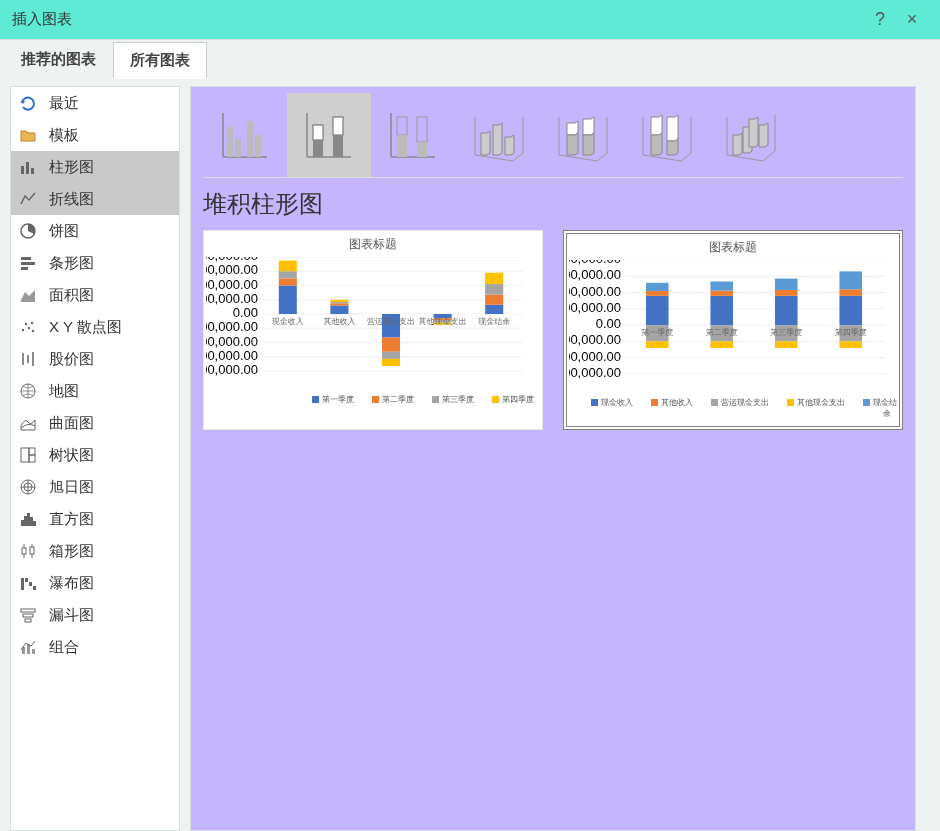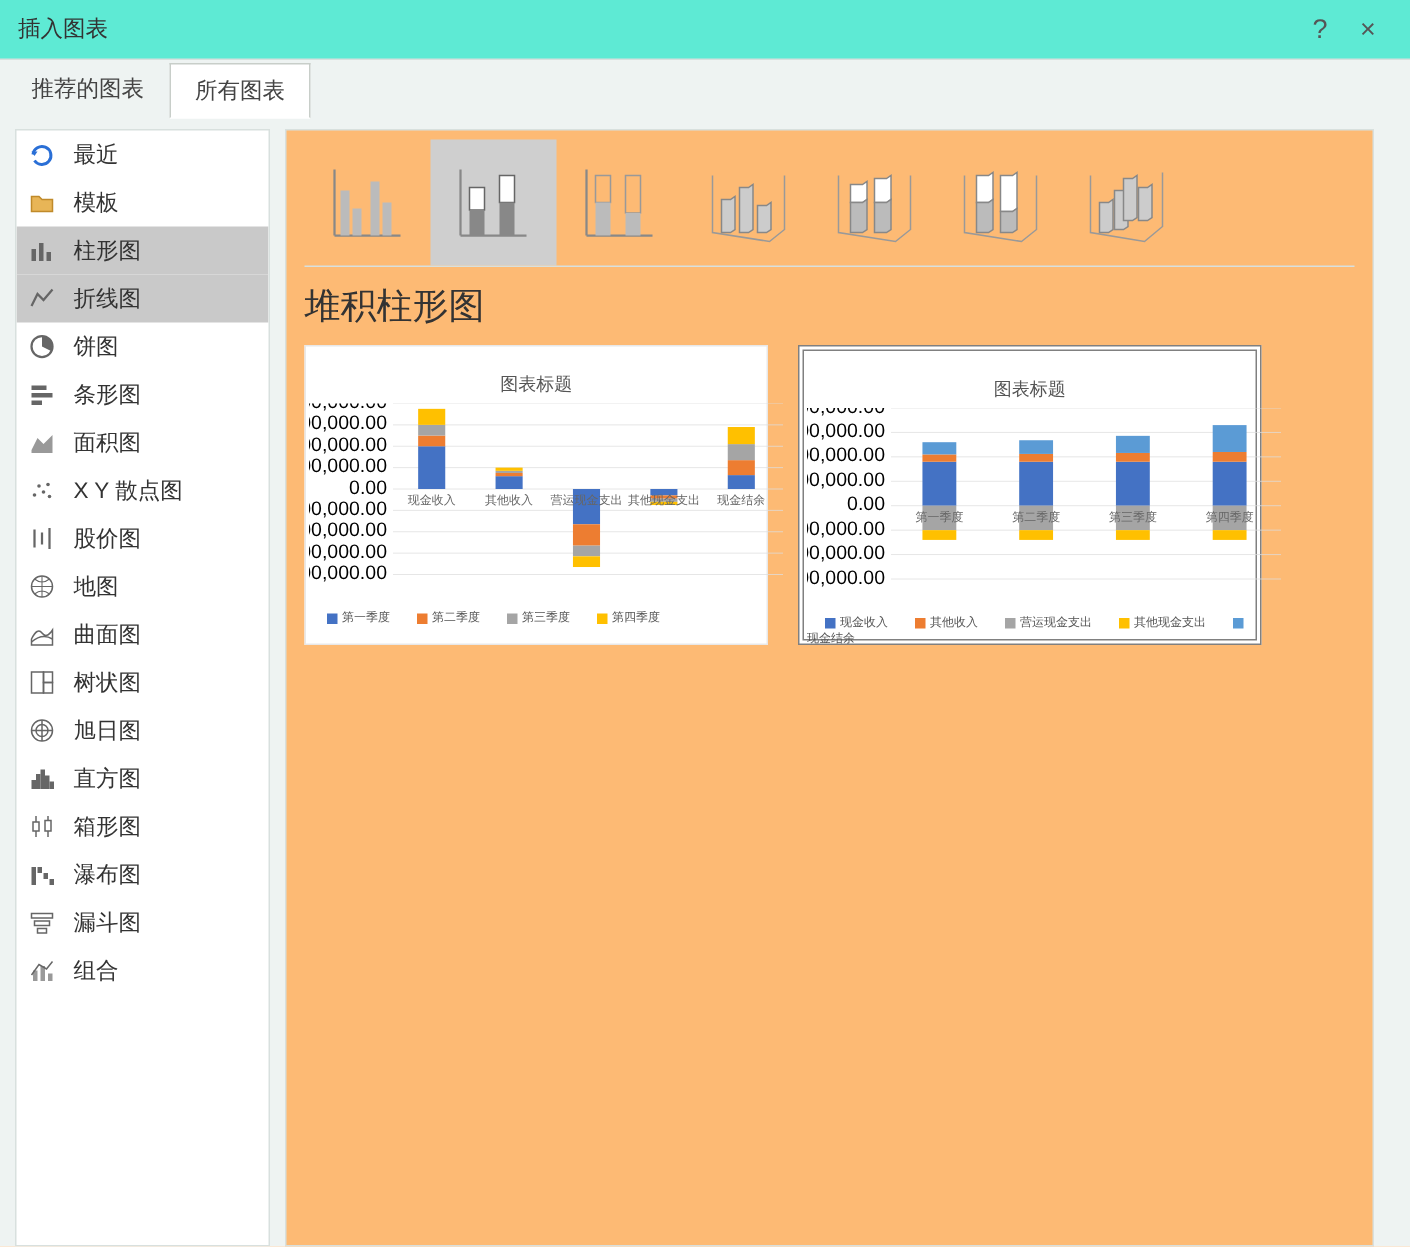--- a/index.html
+++ b/index.html
@@ -2,41 +2,41 @@
 <html><head>
 <meta charset="utf-8">
 <style>
   * { box-sizing: border-box; }
   body { margin:0; font-family:"Microsoft YaHei","Segoe UI",Arial,sans-serif; font-size:13px; background:#fff; color:#333; }
   .window { width:940px; height:831px; background:#fff; display:flex; flex-direction:column; }
   .titlebar { height:40px; display:flex; align-items:center; padding:0 12px; background:#5eead4; border-bottom:1px solid #d8e0de; }
   .titlebar .title { font-size:15px; flex:1; }
   .titlebar .help, .titlebar .close { width:32px; text-align:center; font-size:18px; color:#555; cursor:pointer; }
   .tabs-row { height:38px; display:flex; align-items:flex-end; background:#eef3f2; padding-left:4px; }
-  .tab { padding:8px 16px; font-size:15px; border:1px solid transparent; cursor:pointer; color:#444; }
+  .tab { padding:8px 16px; font-size:15px; border:1px solid transparent; cursor:pointer; color:#444;font-weight:bold; }
   .tab.inactive { background:transparent; }
   .tab.active { background:#fff; border:1px solid #c8cec9; border-bottom:1px solid #fff; position:relative; top:1px; }
   .body { flex:1; display:flex; background:#eef3f2; }
   .sidebar { width:170px; margin:8px 0 0 10px; background:#fff; border:1px solid #d8e0de; overflow:hidden; }
   .side-item { display:flex; align-items:center; height:32px; padding:0 8px; gap:12px; font-size:15px; color:#333; cursor:pointer; }
   .side-item.selected { background:#c9c9c9; }
   .side-icon { width:18px; height:18px; display:flex; align-items:center; justify-content:center; }
-  .content { flex:1; margin:8px 24px 0 10px; background:#fdba74; border:1px solid #d8e0de; padding:6px 12px 12px 12px; display:flex; flex-direction:column; }
+  .content { flex:1; margin:8px 24px 0 10px; background:#c4b5fd; border:1px solid #d8e0de; padding:6px 12px 12px 12px; display:flex; flex-direction:column; }
   .subtype-row { height:84px; display:flex; align-items:center; gap:0; }
   .subtype { width:84px; height:84px; display:flex; align-items:center; justify-content:center; cursor:pointer; }
   .subtype.selected { background:#cfcfcf; }
   .subtype svg { width:60px; height:60px; }
   .hr { border:none; border-top:1px solid #d8e0de; margin:0 0 6px 0; }
   .section-title { font-size:24px; font-weight:400; margin:4px 0 10px 0; color:#333; }
   .previews { display:flex; gap:20px; }
-  .preview { width:309px; height:200px; background:#fff; border:1px solid #e8e8e8; padding:17px 2px; }
+  .preview { width:340px; height:200px; background:#fff; border:1px solid #e8e8e8; padding:5px 2px; }
   .preview.selected { border:4px double #808080; }
   .chart-title { text-align:center; font-size:12px; color:#555; margin-bottom:4px; }
   .cat-lbl { font-size:8px; fill:#666; }
-  .legend { text-align:left; font-size:8px; color:#555; margin-top:4px;font-family:Liberation Serif, serif; }
+  .legend { text-align:right; font-size:8px; color:#555; margin-top:4px; }
   .legend span { margin:0 6px; }
   .legend .sw { display:inline-block; width:7px; height:7px; margin-right:3px; vertical-align:middle; }
 </style>
 </head>
 <body>
 
 <div class="window">
 
   <div class="titlebar">
     <div class="title">插入图表</div>

